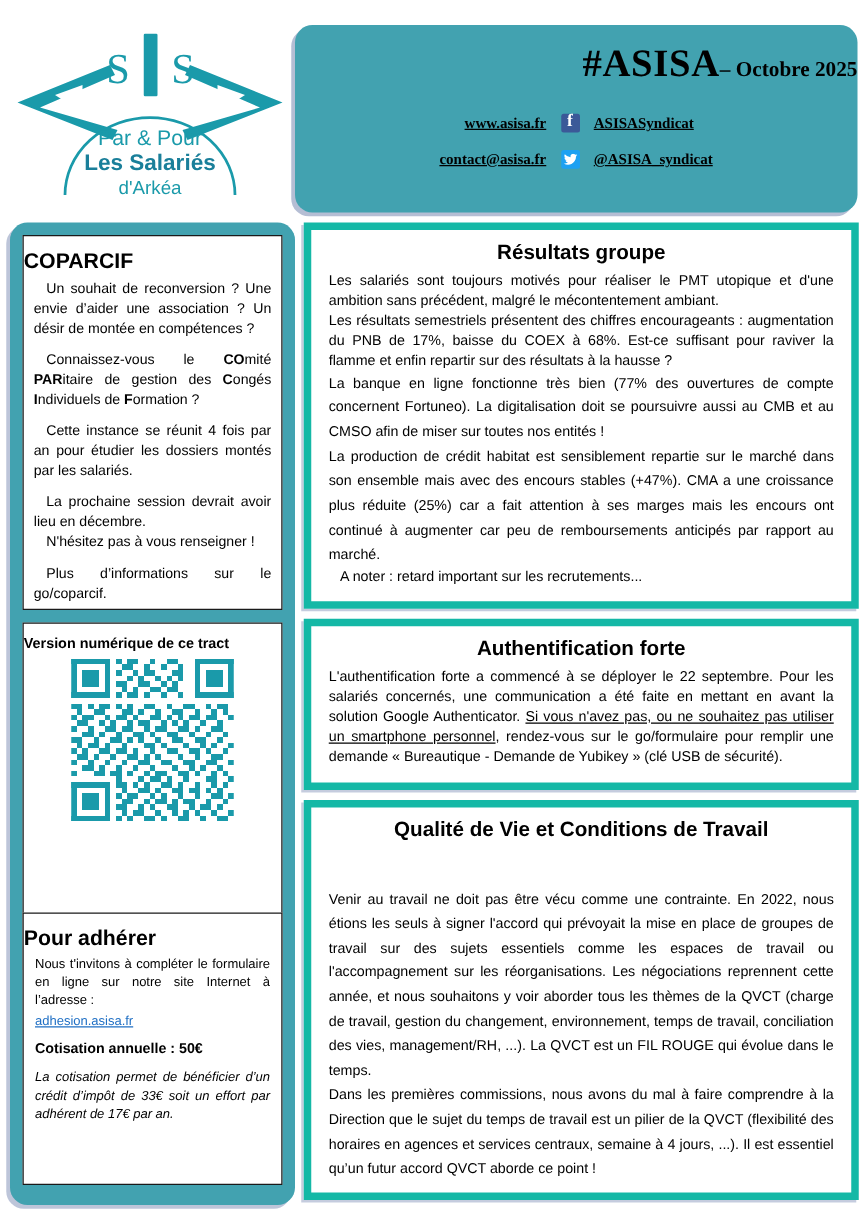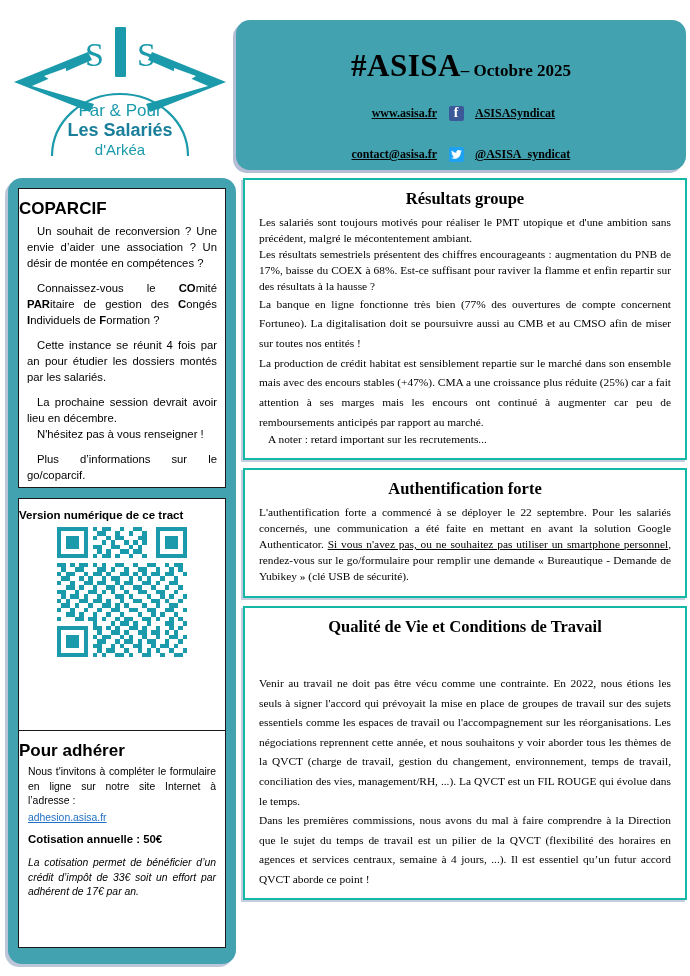--- a/index.html
+++ b/index.html
@@ -37,22 +37,22 @@
 
   .header-banner {
     position: absolute;
     left: 236px; top: 20px;
     width: 450px; height: 150px;
     background: #42a2b0;
     border-radius: 14px;
     box-shadow: -3px 3px 0 rgba(90,110,160,.45);
   }
   .banner-title {
-    text-align: center;
-    margin-top: 28px;
+    text-align: right;
+    margin-top: 13px;
     font-family: "Liberation Serif", serif;
     color: #000;
     white-space: nowrap;
   }
   .banner-title .hash {
     font-size: 31px;
     font-weight: bold;
     letter-spacing: .5px;
   }
   .banner-title .month {
@@ -63,21 +63,21 @@
     display: flex;
     align-items: flex-end;
     justify-content: center;
     gap: 10px;
     font-family: "Liberation Serif", serif;
     font-size: 12px;
     font-weight: bold;
     color: #000;
   }
   .contact-line.l1 { margin-top: 22px; }
-  .contact-line.l2 { margin-top: 26px; }
+  .contact-line.l2 { margin-top: 14px; }
   .contact-line a,
   .contact-line .lnk {
     color: #000;
     text-decoration: underline;
     white-space: nowrap;
   }
   .cl-left { width: 150px; text-align: right; }
   .cl-icon { width: 18px; display: flex; justify-content: center; }
   .cl-right { width: 160px; text-align: left; }
 
@@ -170,24 +170,23 @@
   .adh-italic { font-style: italic; }
 
   
   .right-col {
     position: absolute;
     left: 243px; top: 178px;
     width: 444px;
   }
   .rbox {
     background: #ffffff;
-    border: 2px solid #14b8a6;
+    border: 6px solid #14b8a6;
     margin-bottom: 8px;
     box-shadow: -2px 2px 0 rgba(90,110,160,.35);
-    font-family: Liberation Serif, serif;
   }
   .rbox-title {
     text-align: center;
     font-weight: bold;
     font-size: 16.5px;
     color: #000;
     margin: 9px 0 6px;
   }
   .rbox-body {
     padding: 0 14px 9px;

